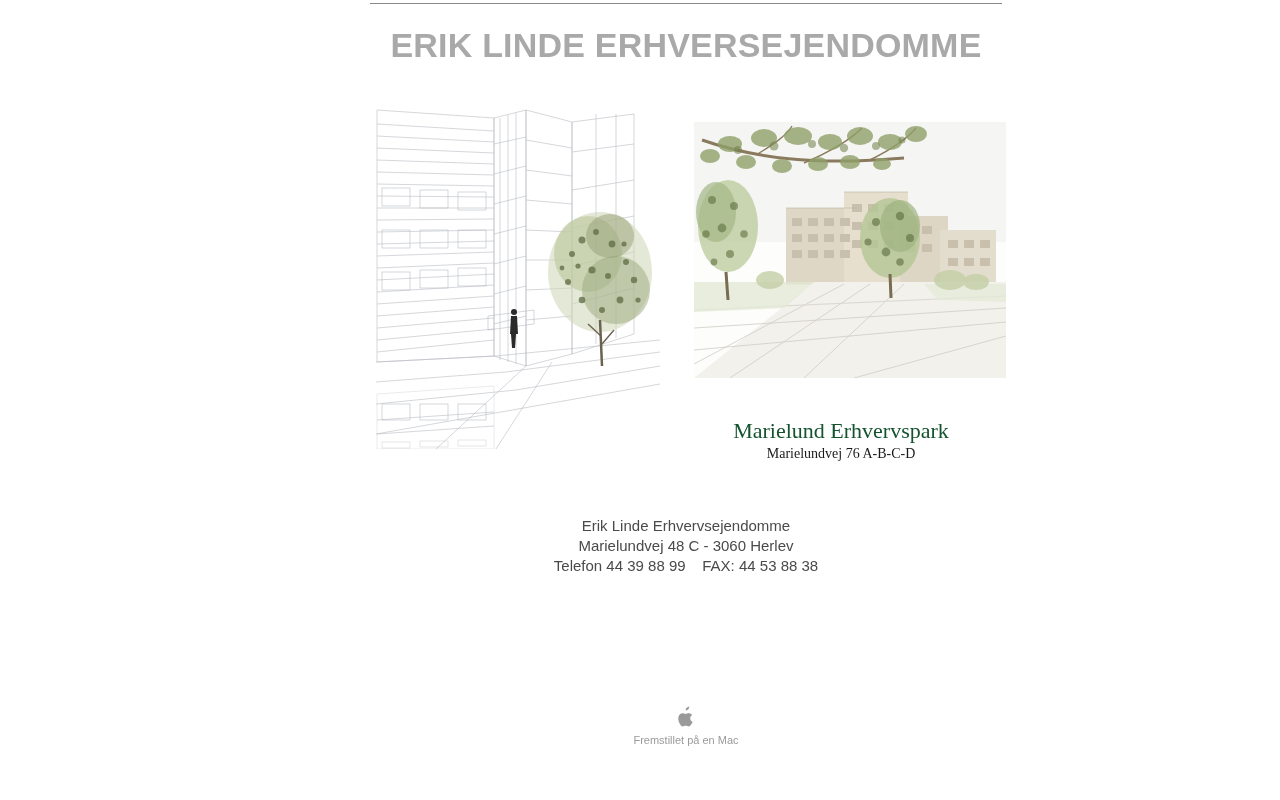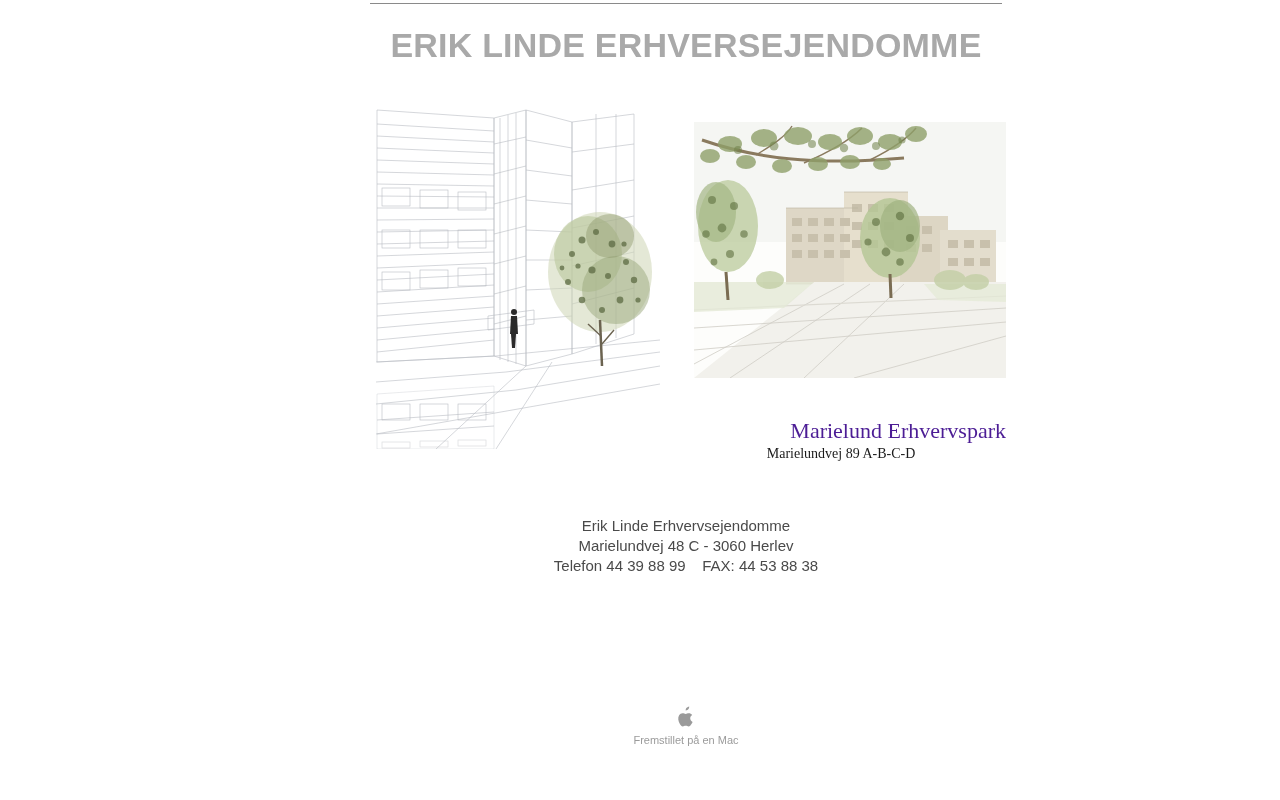--- a/index.html
+++ b/index.html
@@ -71,24 +71,24 @@
     height: 256px;
     background: #fdfdfb;
     overflow: hidden;
   }
 
   .caption-title {
     position: absolute;
     left: 630px;
     top: 418px;
     width: 330px;
-    text-align: right;
+    text-align: center;
     font-family: "Liberation Serif", serif;
     font-size: 22px;
-    color: #4c1d95;
+    color: #14532d;
   }
   .caption-sub {
     position: absolute;
     left: 630px;
     top: 446px;
     width: 330px;
     text-align: center;
     font-family: "Liberation Serif", serif;
     font-size: 14px;
     color: #1a1a1a;
@@ -394,21 +394,21 @@
         <g fill="#c3cfa6" opacity="0.8">
           <ellipse cx="256" cy="158" rx="16" ry="10"></ellipse>
           <ellipse cx="282" cy="160" rx="13" ry="8"></ellipse>
           <ellipse cx="76" cy="158" rx="14" ry="9"></ellipse>
         </g>
       </svg>
     </div>
   </div>
 
   <div class="caption-title">Marielund Erhvervspark</div>
-  <div class="caption-sub">Marielundvej 89 A-B-C-D</div>
+  <div class="caption-sub">Marielundvej 76 A-B-C-D</div>
 
   <div class="contact">
     <div>Erik Linde Erhvervsejendomme</div>
     <div>Marielundvej 48 C - 3060 Herlev</div>
     <div>Telefon 44 39 88 99    FAX: 44 53 88 38</div>
   </div>
 
   <div class="footer">
     <span class="apple-logo">
       <svg width="18" height="22" viewBox="0 0 18 22" xmlns="http://www.w3.org/2000/svg">

